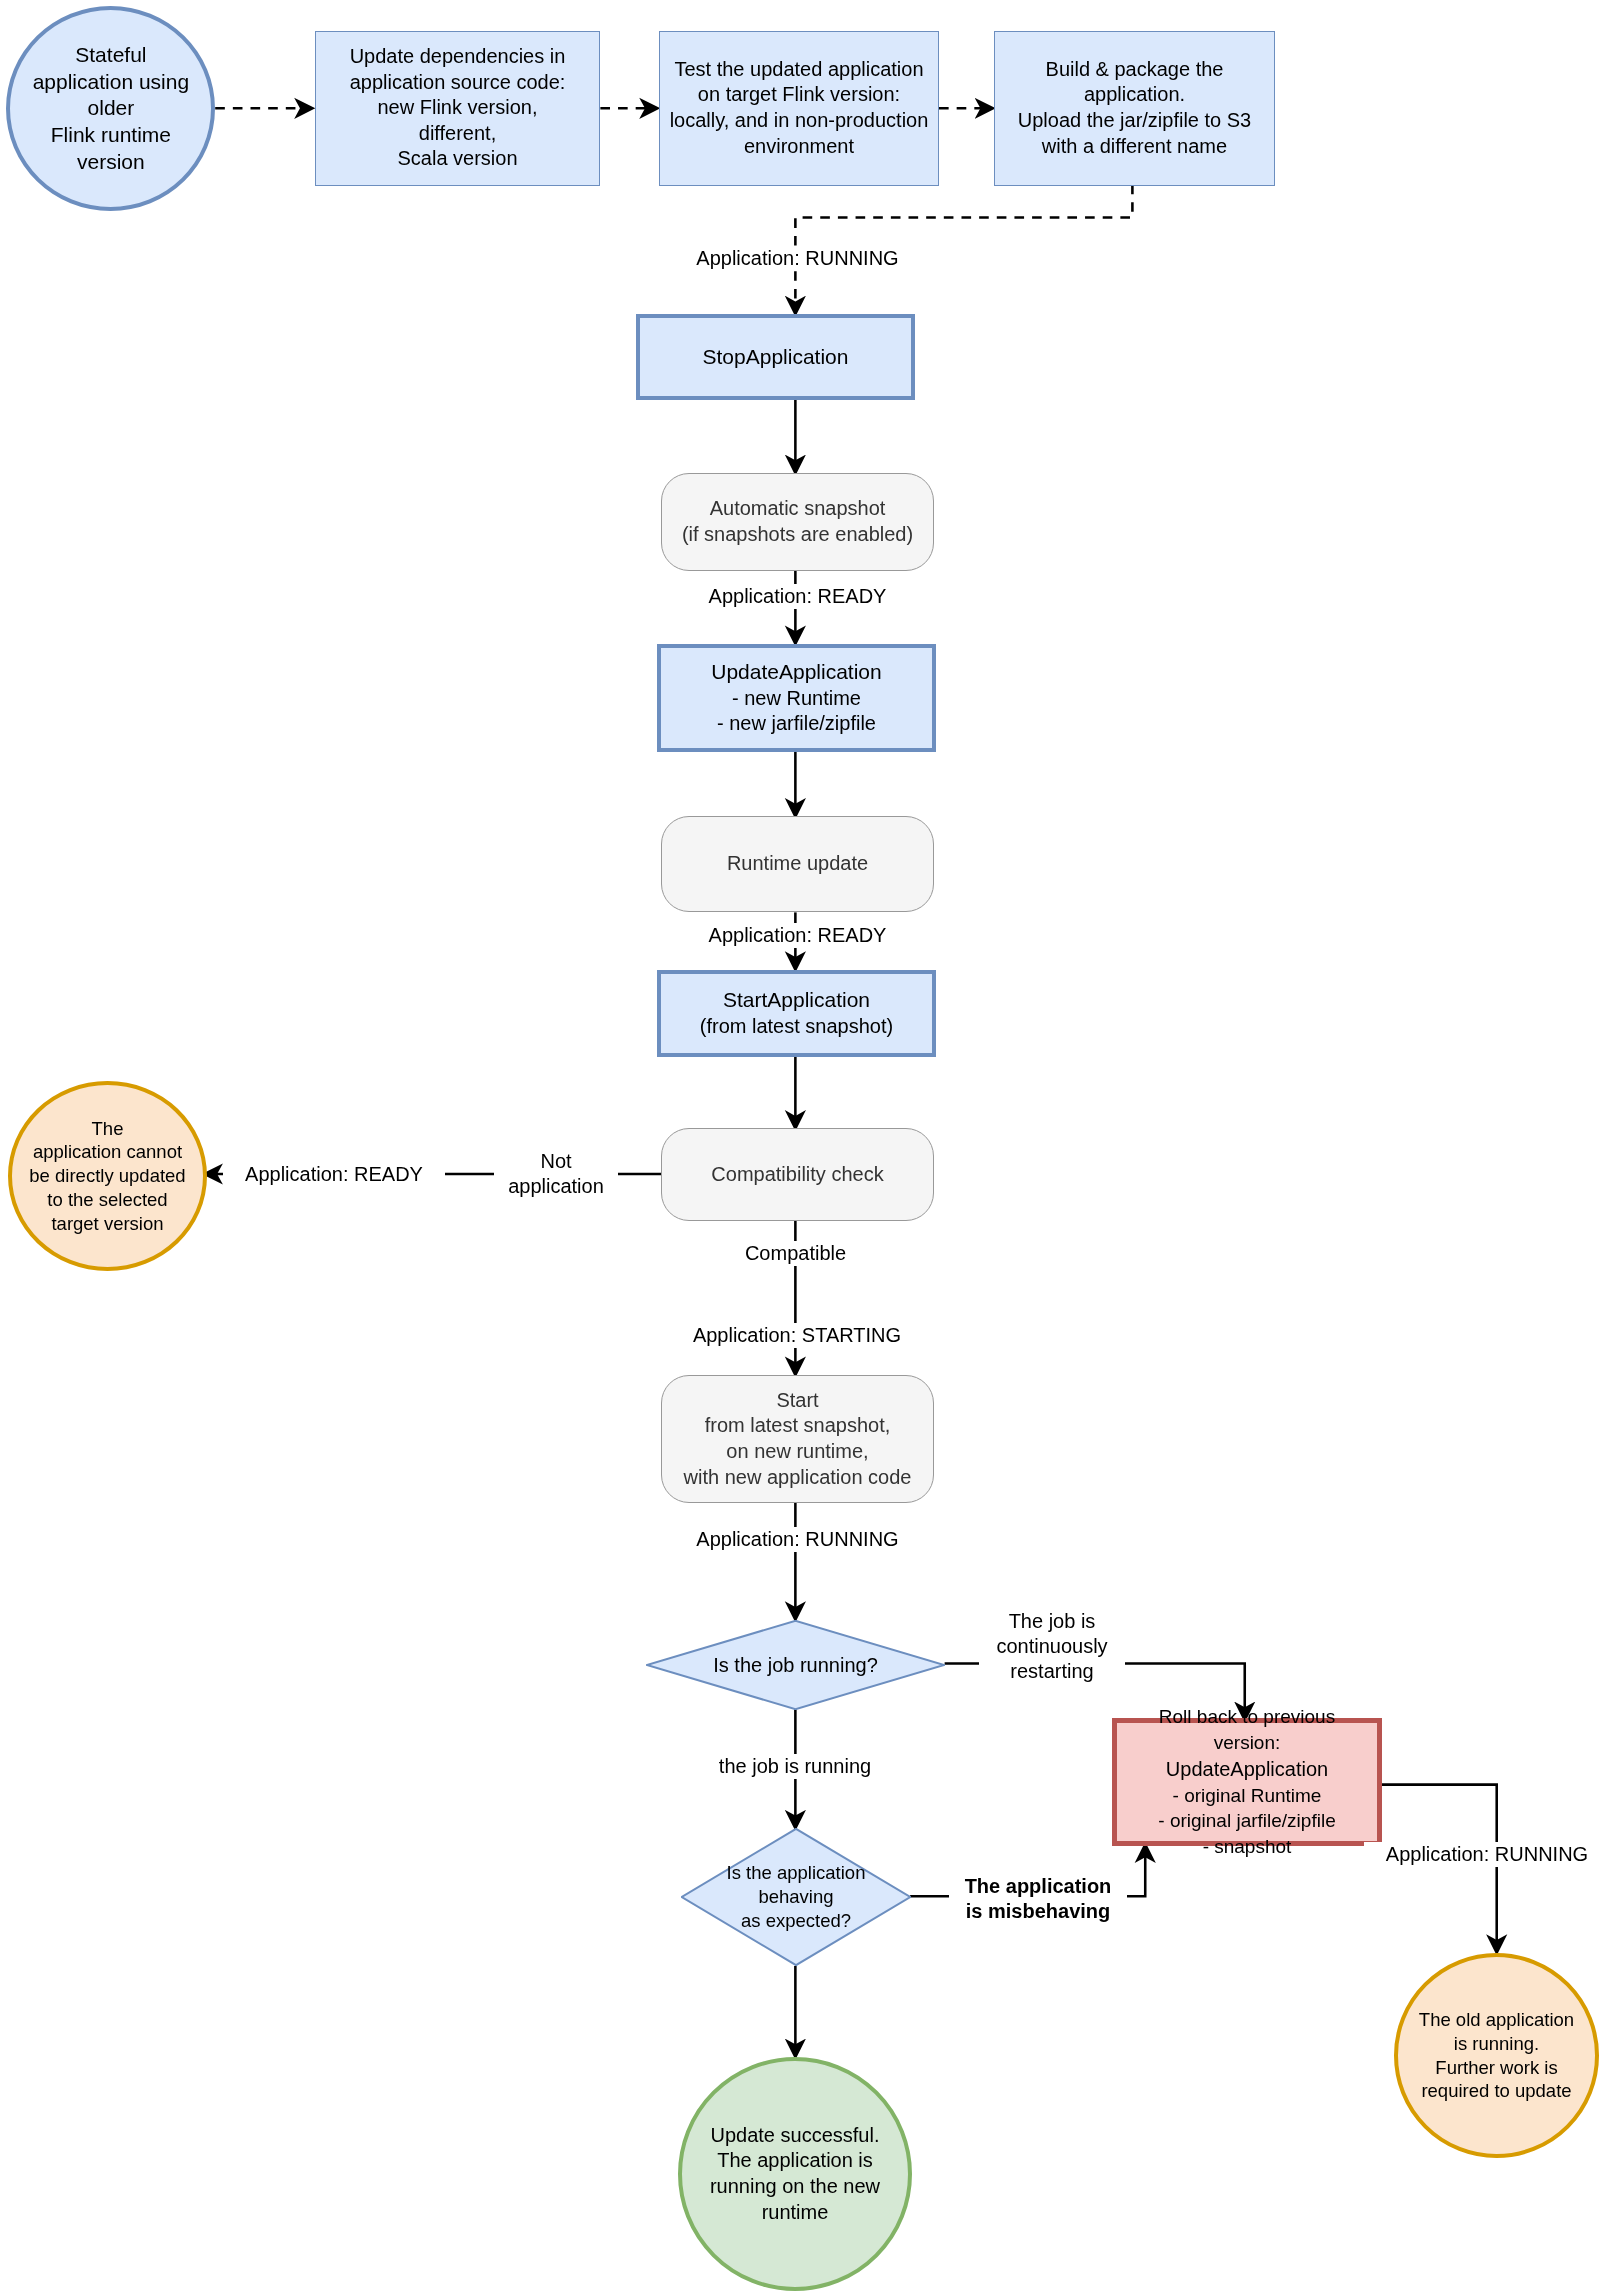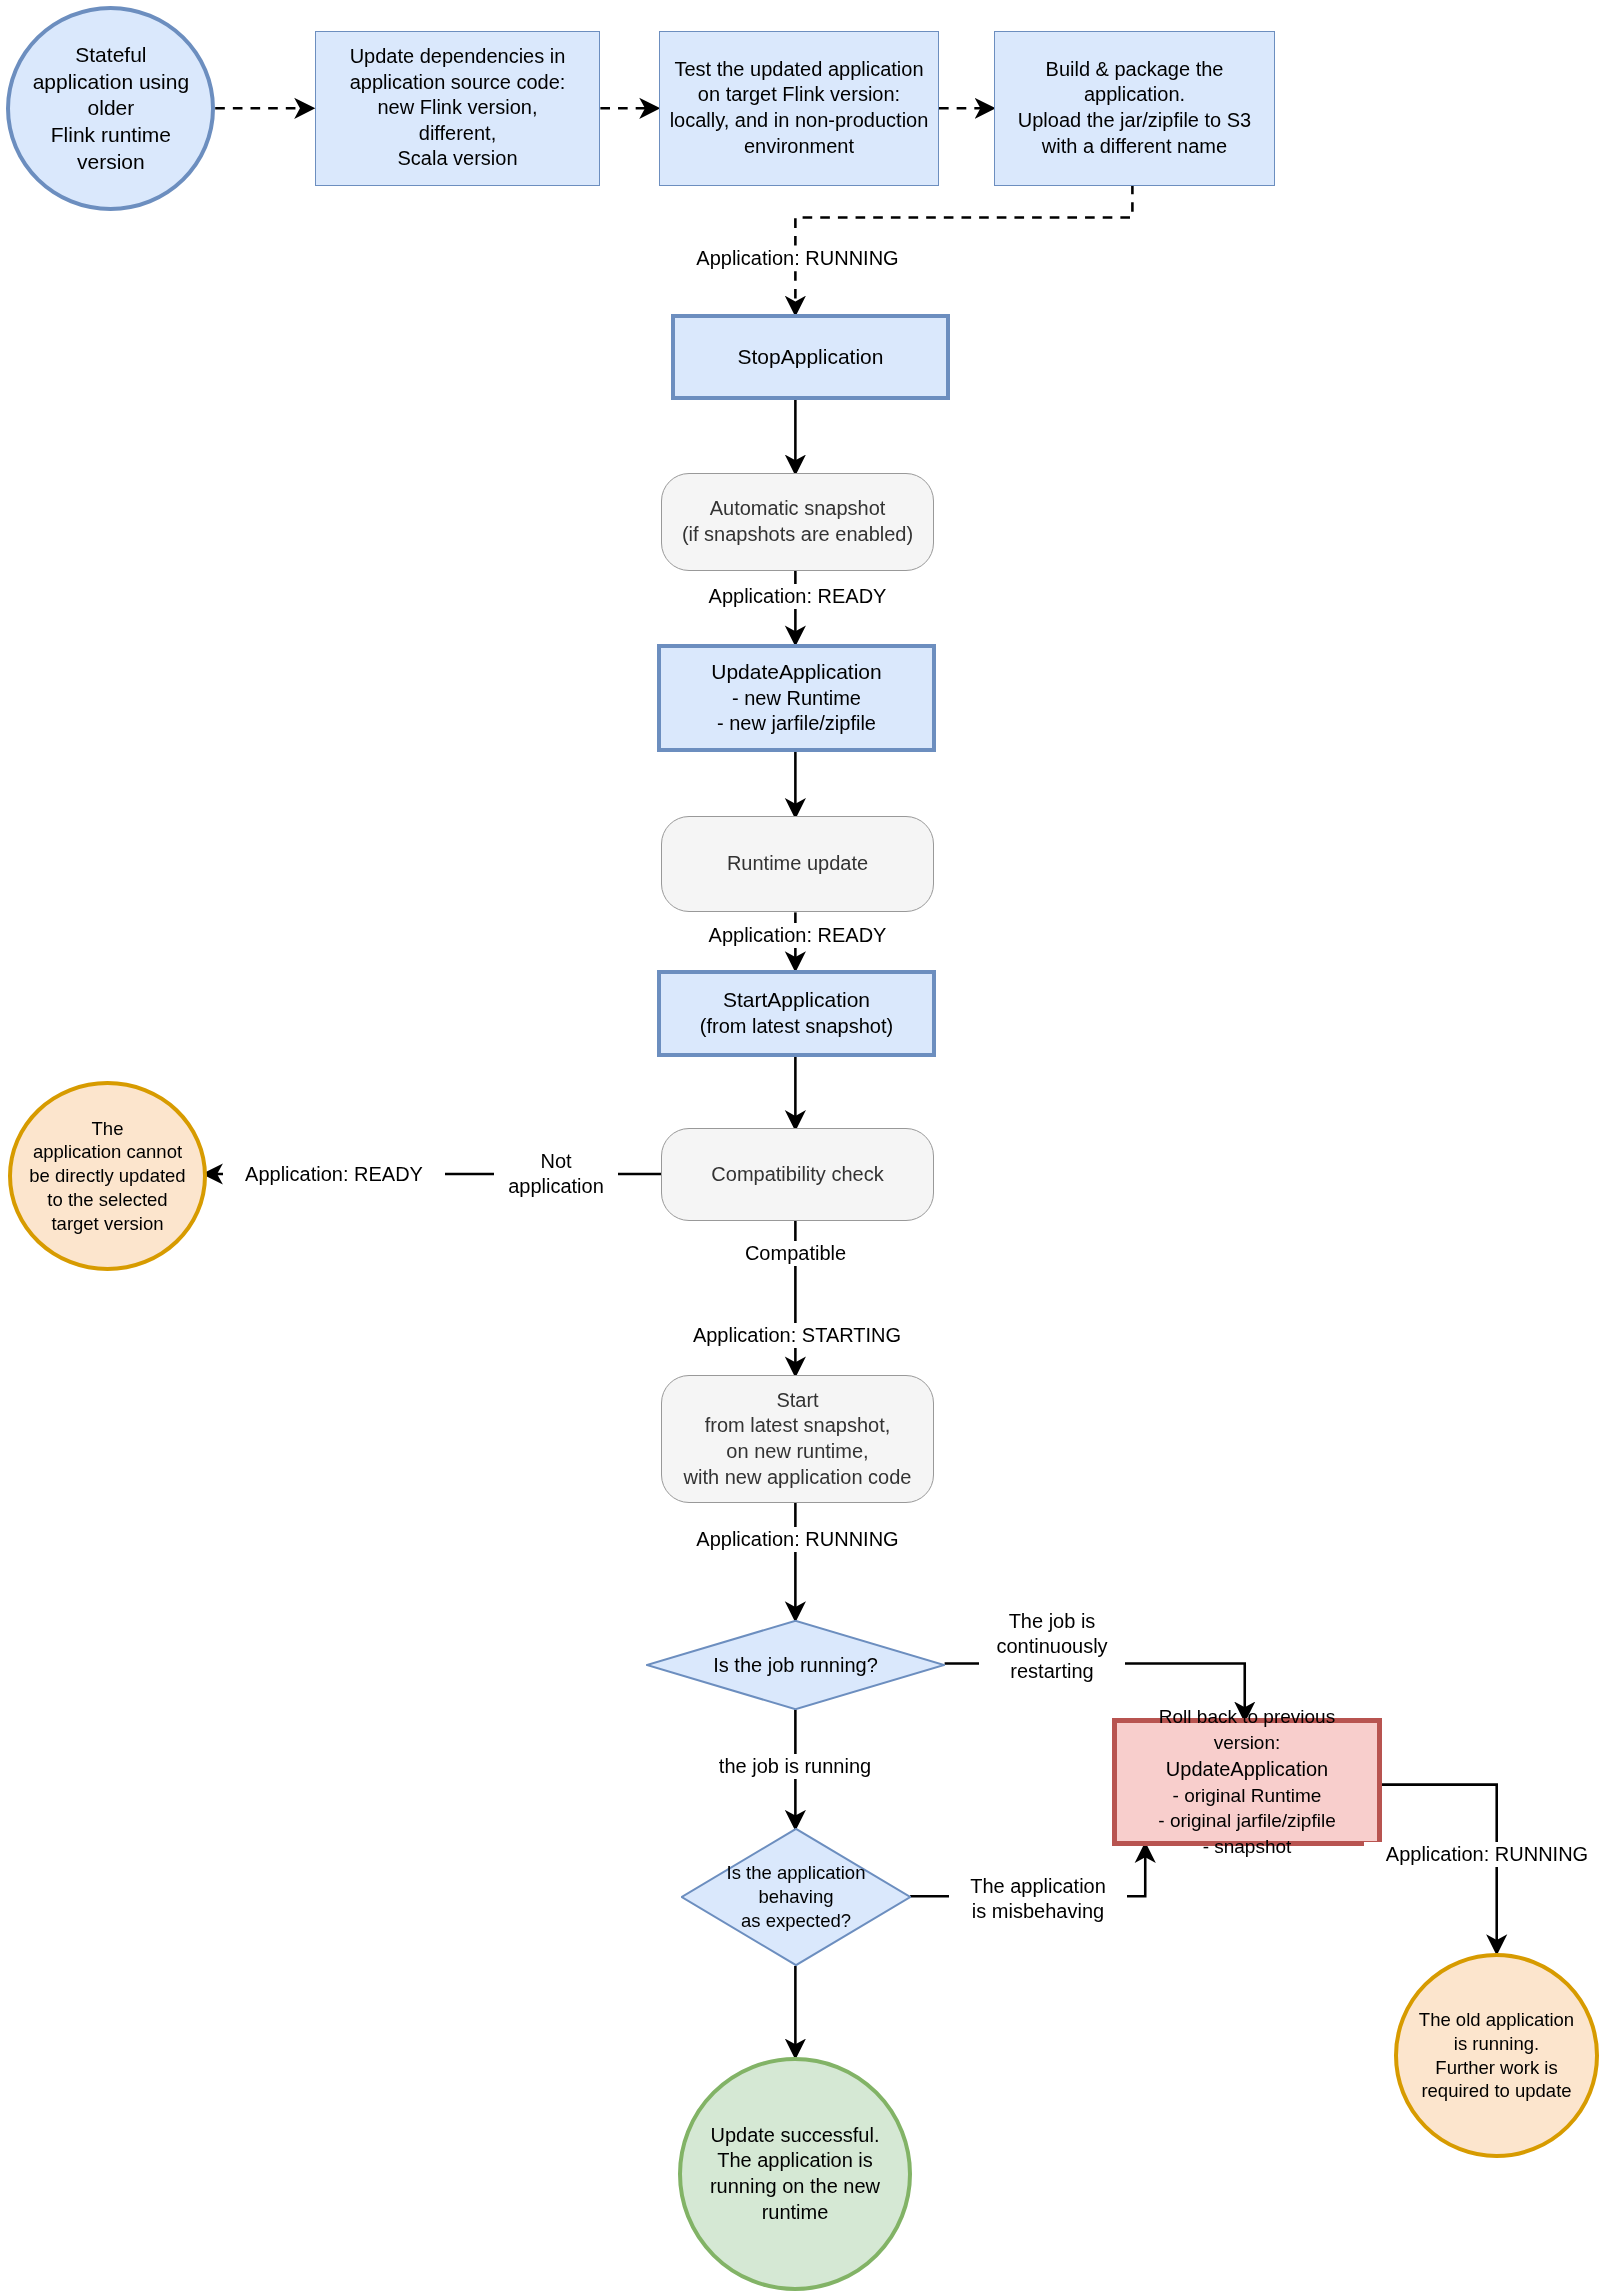--- a/index.html
+++ b/index.html
@@ -179,21 +179,21 @@
 
   <div class="node blue-box f25" style="left:994px; top:30.5px; width:281px; height:155px;">
     <div class="txt">
       <span>Build &amp; package the</span><br>
       <span>application.</span><br>
       <span>Upload the jar/zipfile to S3</span><br>
       <span class="b">with a different name</span>
     </div>
   </div>
 
-  <div class="node blue-box-thick f26 b" style="left:671px; top:314px; width:279px; height:86px;">
+  <div class="node blue-box-thick f26 b" style="left:636px; top:314px; width:279px; height:86px;">
     <div class="txt">StopApplication</div>
   </div>
 
   <div class="node grey-box f25" style="left:661px; top:473px; width:273px; height:98px;">
     <div class="txt" style="white-space:pre-line;">Automatic snapshot
 (if snapshots are enabled)</div>
   </div>
 
   <div class="node blue-box-thick f25" style="left:657px; top:644px; width:279px; height:108px;">
     <div class="txt">
@@ -289,19 +289,19 @@
   <div class="edge-label f25" style="left:663px; top:1323px; width:268px;">Application: STARTING</div>
 
   <div class="edge-label f25" style="left:657px; top:1527px; width:281px;">Application: RUNNING</div>
 
   <div class="edge-label f25" style="left:979px; top:1609px; width:146px;">The job is
 continuously
 restarting</div>
 
   <div class="edge-label f25" style="left:686px; top:1754px; width:218px;">the job is running</div>
 
-  <div class="edge-label f25" style="left:949px; top:1874px; width:178px;">The application
+  <div class="edge-label f25" style="left:949px; top:1874px; width:178px;font-weight:bold;">The application
 is misbehaving</div>
 
   <div class="edge-label f25" style="left:1364px; top:1842px; width:246px;">Application: RUNNING</div>
 
 </div>
 
 
 </body></html>

